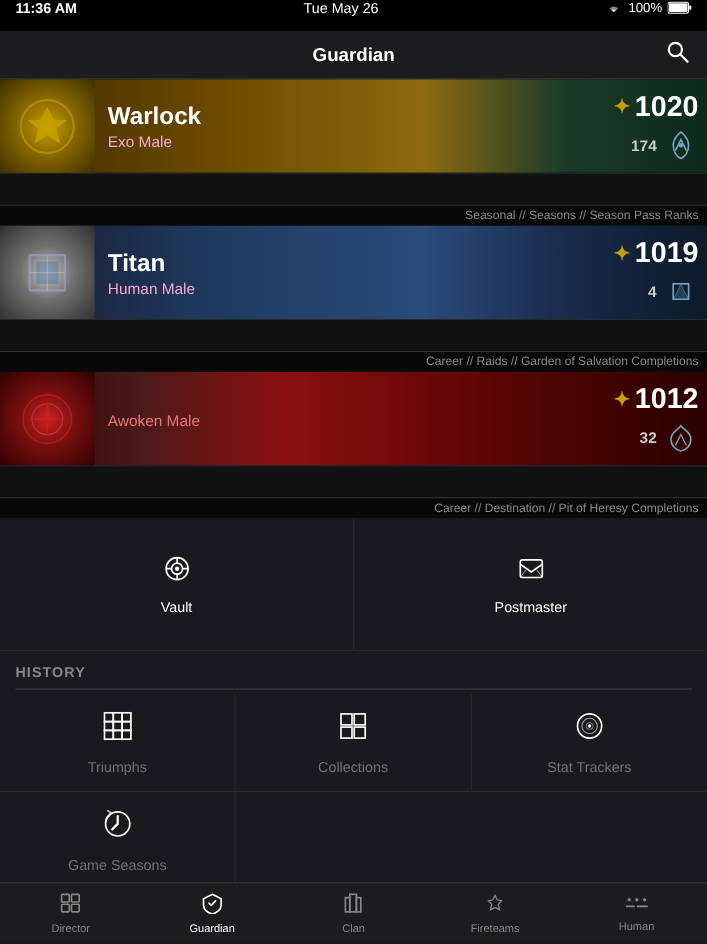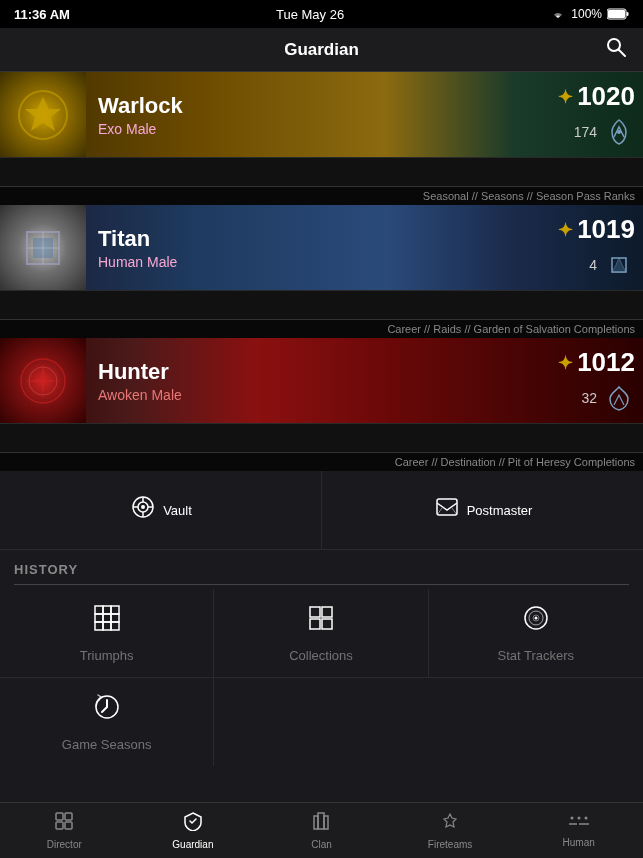--- a/index.html
+++ b/index.html
@@ -10,21 +10,21 @@
       font-family: -apple-system, 'Helvetica Neue', sans-serif;
       color: #fff;
       overflow: hidden;
       position: relative;
     }
 
     
     .status-bar {
       display: flex;
       justify-content: space-between;
-      align-items: center;
+      align-items: flex-start;
       height: 28px;
       padding: 0 14px;
       background: #000;
     }
     .status-time {
       font-size: 13px;
       font-weight: 600;
       color: #fff;
     }
     .status-date {
@@ -159,20 +159,21 @@
 
     .char-stat-row {
       display: flex;
       align-items: center;
       gap: 6px;
       margin-top: 4px;
     }
     .char-stat-num {
       font-size: 14px;
       color: #ccc;
+      font-weight: bold;
     }
     .char-class-icon {
       width: 32px;
       height: 32px;
       display: flex;
       align-items: center;
       justify-content: center;
     }
 
     .char-subtitle {
@@ -187,24 +188,24 @@
 
     
     .quick-actions {
       display: flex;
       background: #1a1a1e;
       border-bottom: 1px solid #2a2a2a;
     }
     .quick-action-btn {
       flex: 1;
       display: flex;
-      flex-direction: row;
-      align-items: center;
-      justify-content: center;
-      padding: 22px 8px;
+      flex-direction: column;
+      align-items: center;
+      justify-content: center;
+      padding: 32px 8px;
       gap: 6px;
       border-right: 1px solid #2a2a2a;
       cursor: pointer;
     }
     .quick-action-btn:last-child { border-right: none; }
     .quick-action-icon {
       font-size: 24px;
       color: #fff;
     }
     .quick-action-label {
@@ -410,21 +411,20 @@
       <div class="char-bg char-bg-hunter"></div>
       <div class="char-emblem emblem-hunter">
         <svg width="52" height="52" viewBox="0 0 52 52">
           <circle cx="26" cy="26" r="22" fill="none" stroke="#cc2222" stroke-width="1.5" opacity="0.6"></circle>
           <circle cx="26" cy="26" r="14" fill="none" stroke="#cc4444" stroke-width="1" opacity="0.7"></circle>
           <path d="M26 8 L28 22 L26 44 L24 22 Z" fill="#cc2222" opacity="0.6"></path>
           <path d="M8 26 L22 24 L44 26 L22 28 Z" fill="#cc2222" opacity="0.6"></path>
         </svg>
       </div>
       <div class="char-info">
-        <div class="char-name">Hunter</div>
         <div class="char-subname awoken">Awoken Male</div>
       </div>
       <div class="char-right">
         <div class="char-power">
           <span class="power-icon">✦</span>
           <span class="power-number">1012</span>
         </div>
         <div class="char-stat-row">
           <span class="char-stat-num">32</span>
           <div class="char-class-icon">

